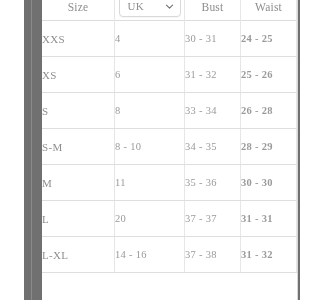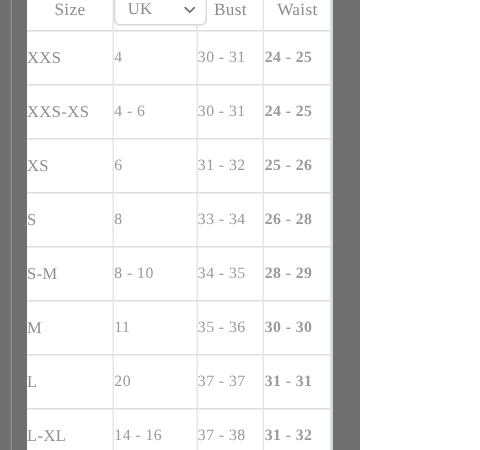--- a/index.html
+++ b/index.html
@@ -6,25 +6,26 @@
     margin: 0;
     padding: 0;
     width: 300px;
     height: 300px;
     overflow: hidden;
     background: #ffffff;
   }
 
   #screen {
     position: relative;
-    width: 240px;
+    width: 292px;
     height: 300px;
     background: #0ea5e9;
     font-family: "Liberation Serif", "DejaVu Serif", serif;
     overflow: hidden;
+    margin-left: 24px;
   }
 
   
   .gutter {
     position: absolute;
     top: 0;
     bottom: 0;
     background: #707070;
   }
   .gutter-left  { left: 0;  width: 18px; }
@@ -164,26 +165,20 @@
         </tr>
       </thead>
       <tbody id="tbody">
           <tr>
             <td class="col-size">XXS</td>
             <td>4</td>
             <td>30 - 31</td>
             <td>24 - 25</td>
           </tr>
           <tr>
-            <td class="col-size">XXS-XS</td>
-            <td>4 - 6</td>
-            <td>30 - 31</td>
-            <td>24 - 25</td>
-          </tr>
-          <tr>
             <td class="col-size">XS</td>
             <td>6</td>
             <td>31 - 32</td>
             <td>25 - 26</td>
           </tr>
           <tr>
             <td class="col-size">S</td>
             <td>8</td>
             <td>33 - 34</td>
             <td>26 - 28</td>

